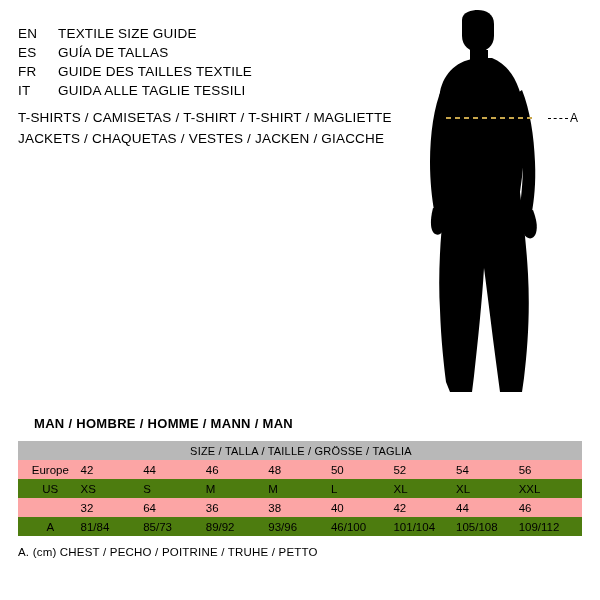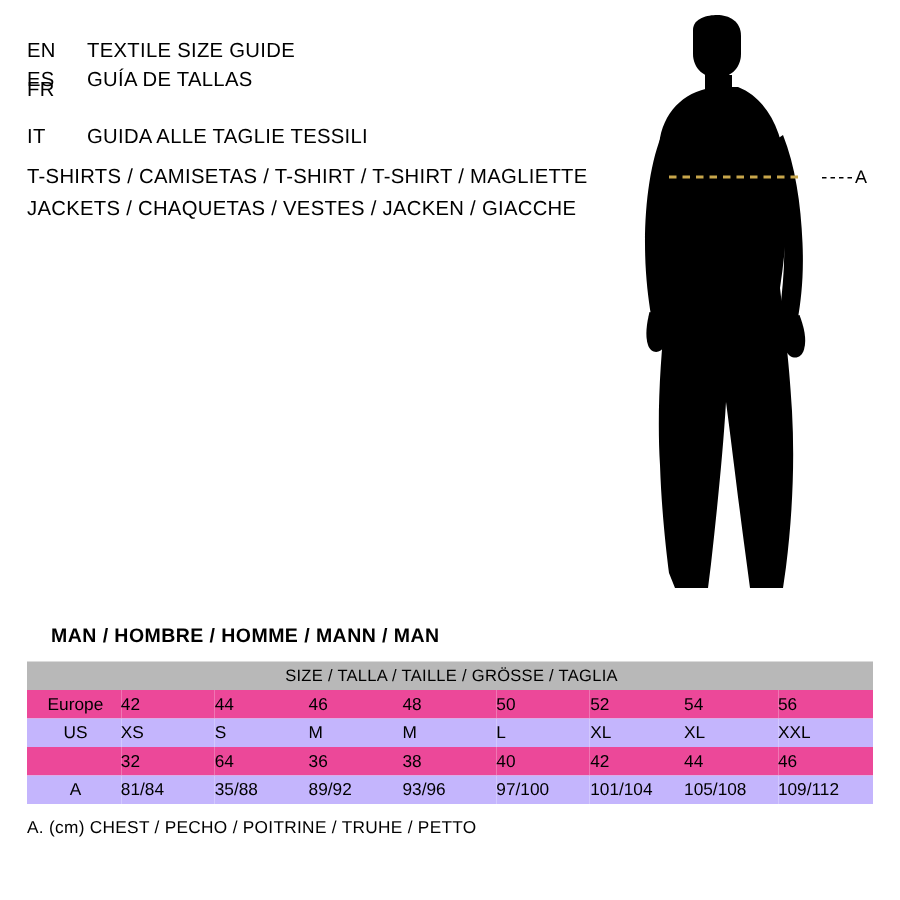--- a/index.html
+++ b/index.html
@@ -114,24 +114,24 @@
     vertical-align: middle;
     white-space: nowrap;
   }
   .row-header td {
     background: #b8b8b8;
     font-weight: normal;
     font-size: 11px;
     letter-spacing: 0.2px;
   }
   .row-shade td {
-    background: #c4b5fd;
+    background: #4d7c0f;
   }
   .row-plain td {
-    background: #ec4899;
+    background: #fca5a5;
   }
   .col-label {
     width: 86px;
     padding-left: 2px !important;
     text-align: center;
   }
   .cell-val {
     text-align: left;
   }
 
@@ -153,20 +153,21 @@
     <div class="lang-row">
       <div class="lang-code">EN</div>
       <div class="lang-text">TEXTILE SIZE GUIDE</div>
     </div>
     <div class="lang-row">
       <div class="lang-code">ES</div>
       <div class="lang-text">GUÍA DE TALLAS</div>
     </div>
     <div class="lang-row">
       <div class="lang-code">FR</div>
+      <div class="lang-text">GUIDE DES TAILLES TEXTILE</div>
     </div>
     <div class="lang-row">
       <div class="lang-code">IT</div>
       <div class="lang-text">GUIDA ALLE TAGLIE TESSILI</div>
     </div>
   </div>
 
   <div class="cat-block">
     <div class="cat-line">T-SHIRTS / CAMISETAS / T-SHIRT / T-SHIRT / MAGLIETTE</div>
     <div class="cat-line">JACKETS / CHAQUETAS / VESTES / JACKEN / GIACCHE</div>
@@ -247,24 +248,24 @@
           <td class="cell-val">36</td>
           <td class="cell-val">38</td>
           <td class="cell-val">40</td>
           <td class="cell-val">42</td>
           <td class="cell-val">44</td>
           <td class="cell-val">46</td>
         </tr>
         <tr class="row-shade">
           <td class="col-label">A</td>
           <td class="cell-val">81/84</td>
-          <td class="cell-val">35/88</td>
+          <td class="cell-val">85/73</td>
           <td class="cell-val">89/92</td>
           <td class="cell-val">93/96</td>
-          <td class="cell-val">97/100</td>
+          <td class="cell-val">46/100</td>
           <td class="cell-val">101/104</td>
           <td class="cell-val">105/108</td>
           <td class="cell-val">109/112</td>
         </tr>
       </tbody>
     </table>
   </div>
 
   <div class="footnote">A. (cm) CHEST / PECHO / POITRINE / TRUHE / PETTO</div>
 

